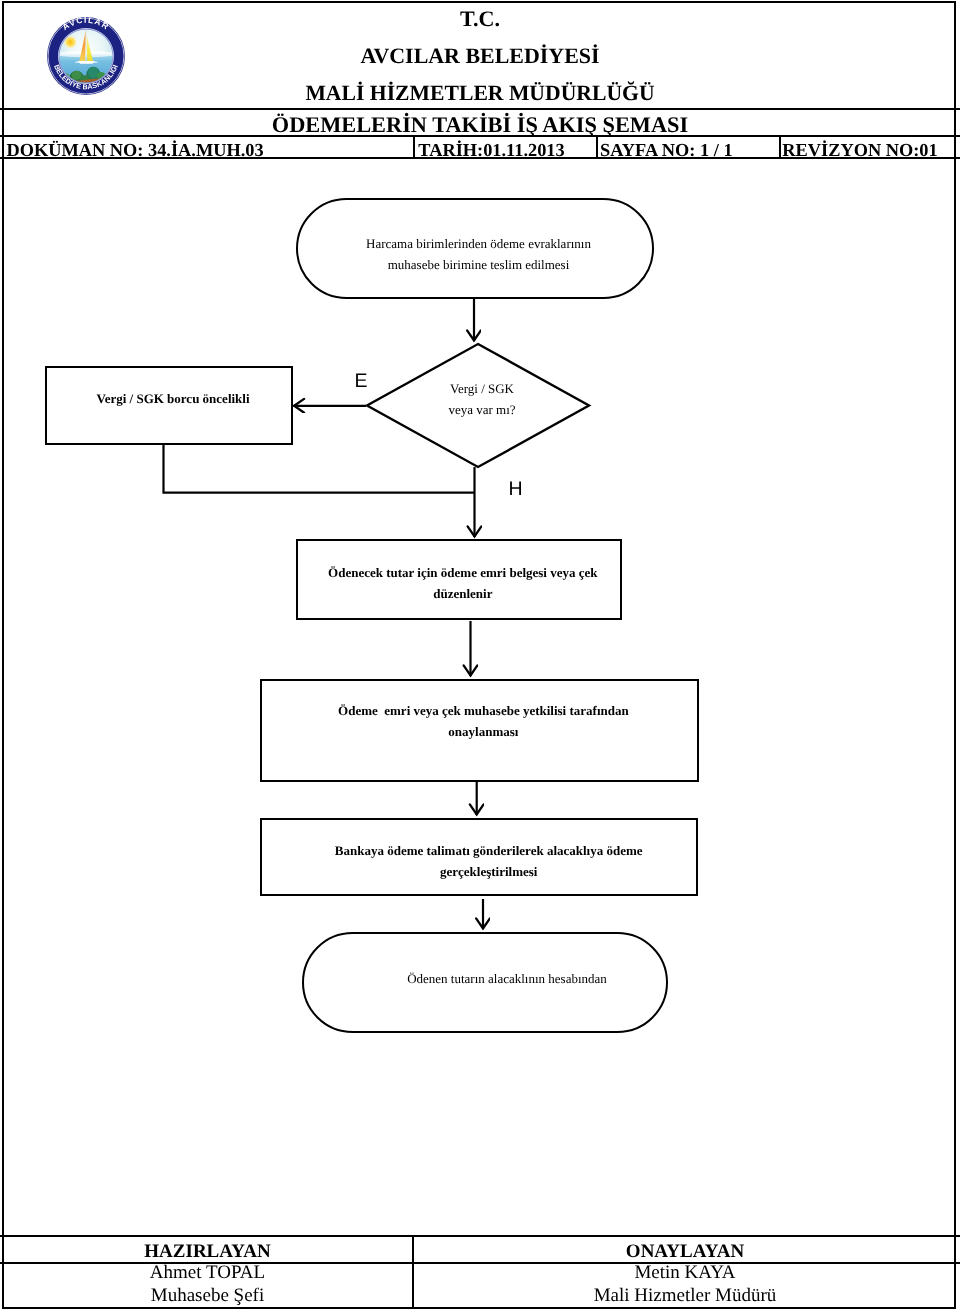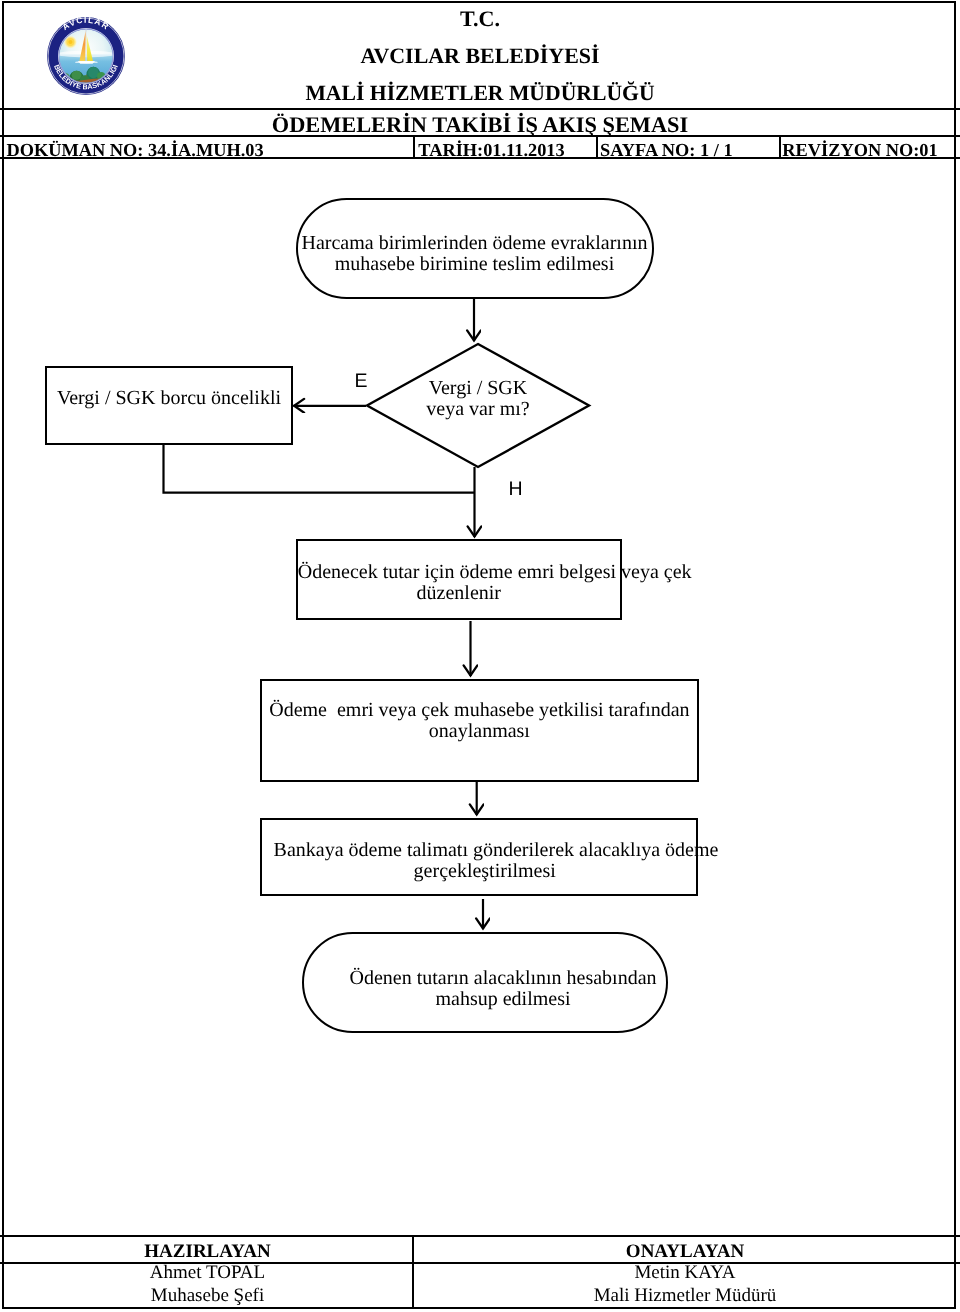--- a/index.html
+++ b/index.html
@@ -40,24 +40,24 @@
   .f-name{position:absolute;text-align:center;line-height:0;white-space:nowrap;font-size:19px;transform:translateY(-5.7px);}
   .sig-title{font-size:19px;font-weight:bold;}
 
   
   .ring-top,.ring-bot{font-family:"Liberation Sans",sans-serif;}
 
   
   #flow{position:absolute;left:0;top:0;width:960px;height:1312px;}
   #connectors{position:absolute;left:0;top:0;width:960px;height:1312px;}
   .node{position:absolute;box-sizing:border-box;text-align:center;background:#fff;}
-  .node .txt{position:absolute;left:0;right:0;line-height:21.1px;font-size:20px;
+  .node .txt{position:absolute;left:8px;right:0;line-height:21.1px;font-size:13px;
              white-space:nowrap;z-index:2;}
   .node .ln{display:block;white-space:pre;}
-  .n-proc{border:2.6px solid #000;}
+  .n-proc{border:2.6px solid #000;font-weight:bold;}
   .n-term{border:2.4px solid #000;border-radius:51px/51px;}
   .n-dec{border:none;background:transparent;}
   .n-dec .txt{z-index:2;}
   .edge-label{position:absolute;font-family:"Liberation Sans",sans-serif;font-size:19.5px;color:#000;
                line-height:0;white-space:nowrap;transform:translateY(-6.1px);}
 </style>
 </head>
 <body>
 
 <div id="page">
@@ -230,21 +230,20 @@
     <div class="node n-proc" style="left:259.6px;top:818.2px;width:438.2px;height:78.2px;">
       <span class="txt" style="top:19.7px;padding-left:12px;">
           <span class="ln">Bankaya ödeme talimatı gönderilerek alacaklıya ödeme</span>
           <span class="ln">gerçekleştirilmesi</span>
         </span>
     </div>
 
     <div class="node n-term" style="left:302px;top:931.8px;width:366px;height:101.1px;">
       <span class="txt" style="top:34.0px;margin-left:36px;">
           <span class="ln">Ödenen tutarın alacaklının hesabından</span>
-          <span class="ln">mahsup edilmesi</span>
         </span>
     </div>
   </div>
 
   <div class="f-l1"></div>
   <div class="f-l2"></div>
   <div class="f-vdiv"></div>
   <div class="f-cell sig-title" style="left:4px;width:407px;top:1257.8px;">HAZIRLAYAN</div>
   <div class="f-cell sig-title" style="left:413.5px;width:543px;top:1257.8px;">ONAYLAYAN</div>
   <div class="f-name" style="left:4px;width:407px;top:1278.9px;">Ahmet TOPAL</div>

